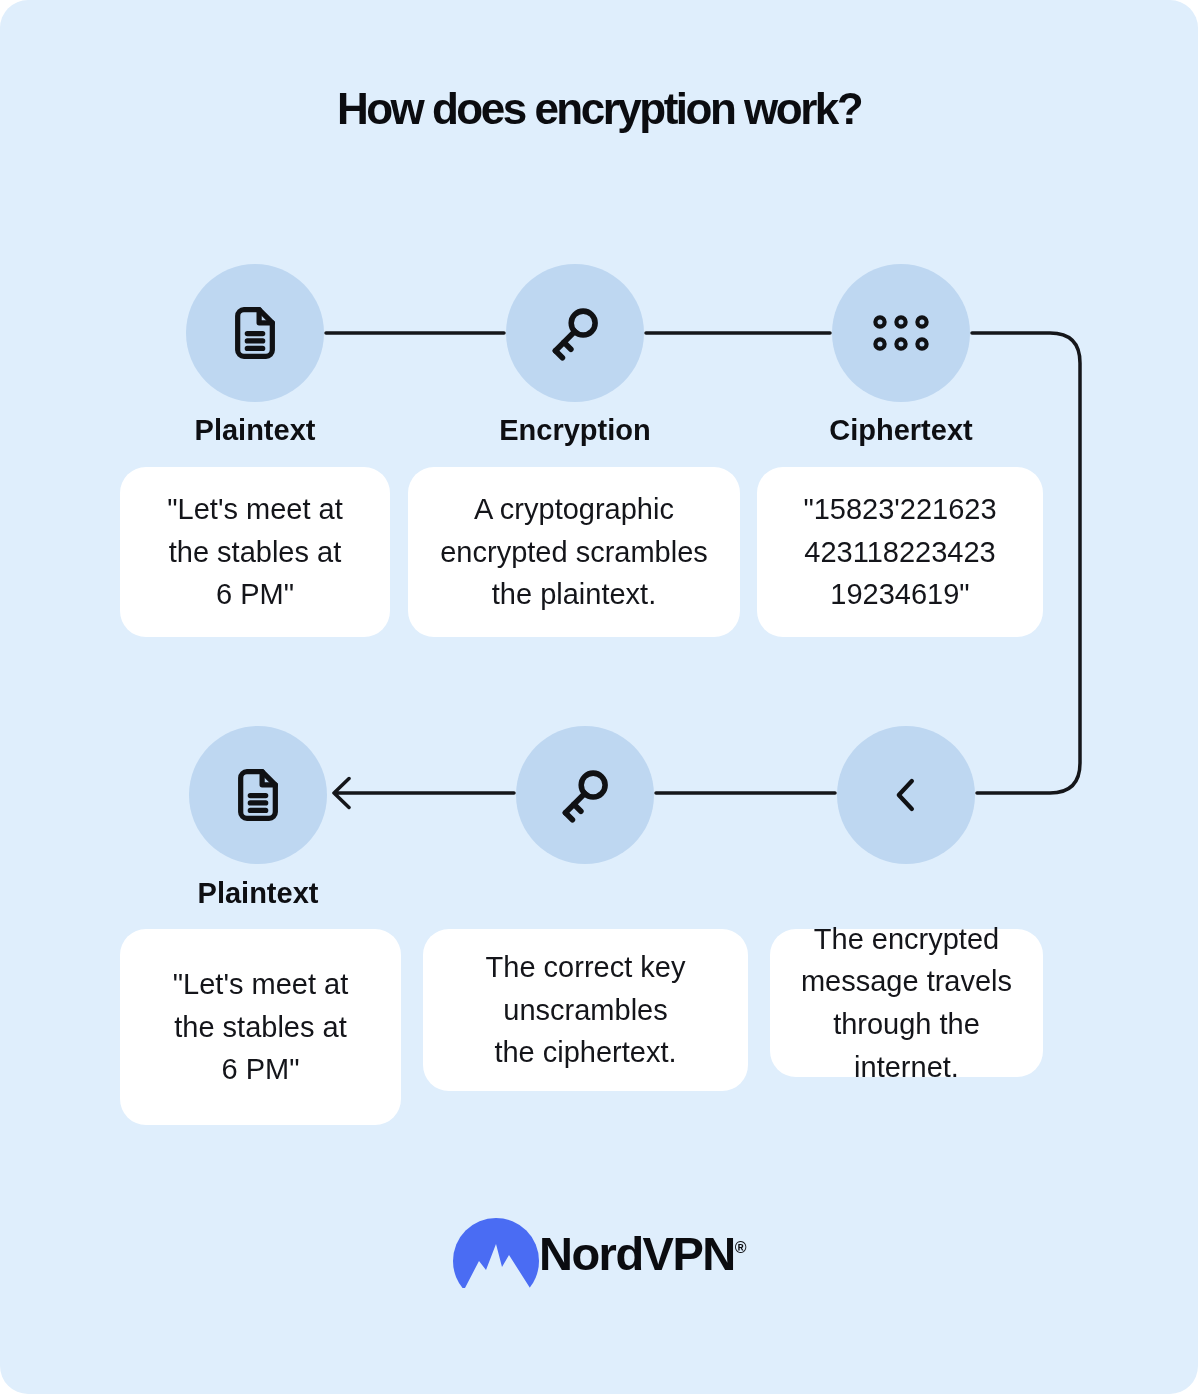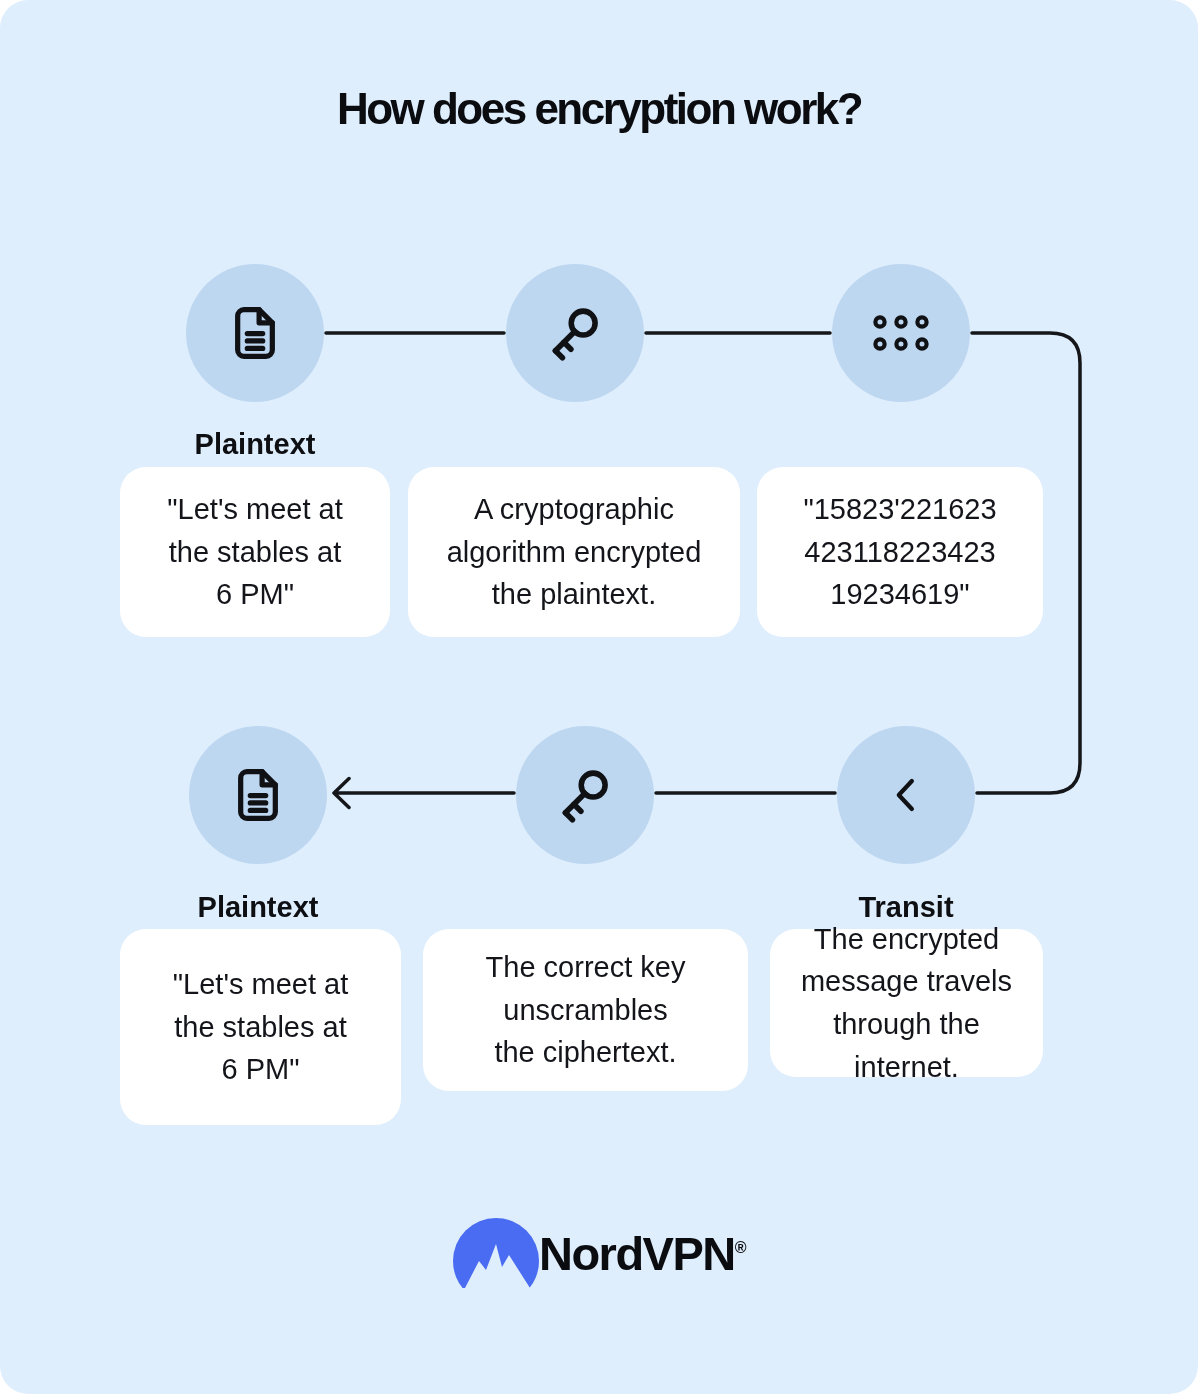--- a/index.html
+++ b/index.html
@@ -26,21 +26,21 @@
     display:flex;align-items:center;justify-content:center;
   }
   .c-t1{left:186px;top:264px;}
   .c-t2{left:506px;top:264px;}
   .c-t3{left:832px;top:264px;}
   .c-b1{left:189px;top:726px;}
   .c-b2{left:516px;top:726px;}
   .c-b3{left:837px;top:726px;}
   .step-label{
     position:absolute;width:260px;text-align:center;
-    font-size:29px;font-weight:600;color:#0e0f13;margin-top:14px;
+    font-size:29px;font-weight:600;color:#0e0f13;
   }
   .l-t1{left:125px;top:414px;}
   .l-t2{left:445px;top:414px;}
   .l-t3{left:771px;top:414px;}
   .l-b1{left:128px;top:877px;}
   .l-b2{left:455px;top:877px;}
   .l-b3{left:776px;top:877px;}
   .card{
     position:absolute;background:#ffffff;border-radius:26px;
     display:flex;align-items:center;justify-content:center;
@@ -131,28 +131,29 @@
   </div>
   <div class="circle c-b3">
     <span class="icon">
       <svg width="54" height="54" viewBox="0 0 24 24" fill="none" stroke="#101114" stroke-width="1.9" stroke-linecap="round" stroke-linejoin="round">
         <path d="M14.6 5.8 8.8 12 l5.8 6.2"></path>
       </svg>
     </span>
   </div>
 
   <div class="step-label l-t1">Plaintext</div>
+  <div class="step-label l-t2">Encryption</div>
+  <div class="step-label l-t3">Ciphertext</div>
   <div class="step-label l-b1">Plaintext</div>
-  <div class="step-label l-b3">Transit</div>
 
   <div class="card card-t1">"Let's meet at
 the stables at
 6 PM"</div>
   <div class="card card-t2">A cryptographic
-algorithm encrypted
+encrypted scrambles
 the plaintext.</div>
   <div class="card card-t3">"15823'221623
 423118223423
 19234619"</div>
   <div class="card card-b1">"Let's meet at
 the stables at
 6 PM"</div>
   <div class="card card-b2">The correct key
 unscrambles
 the ciphertext.</div>

